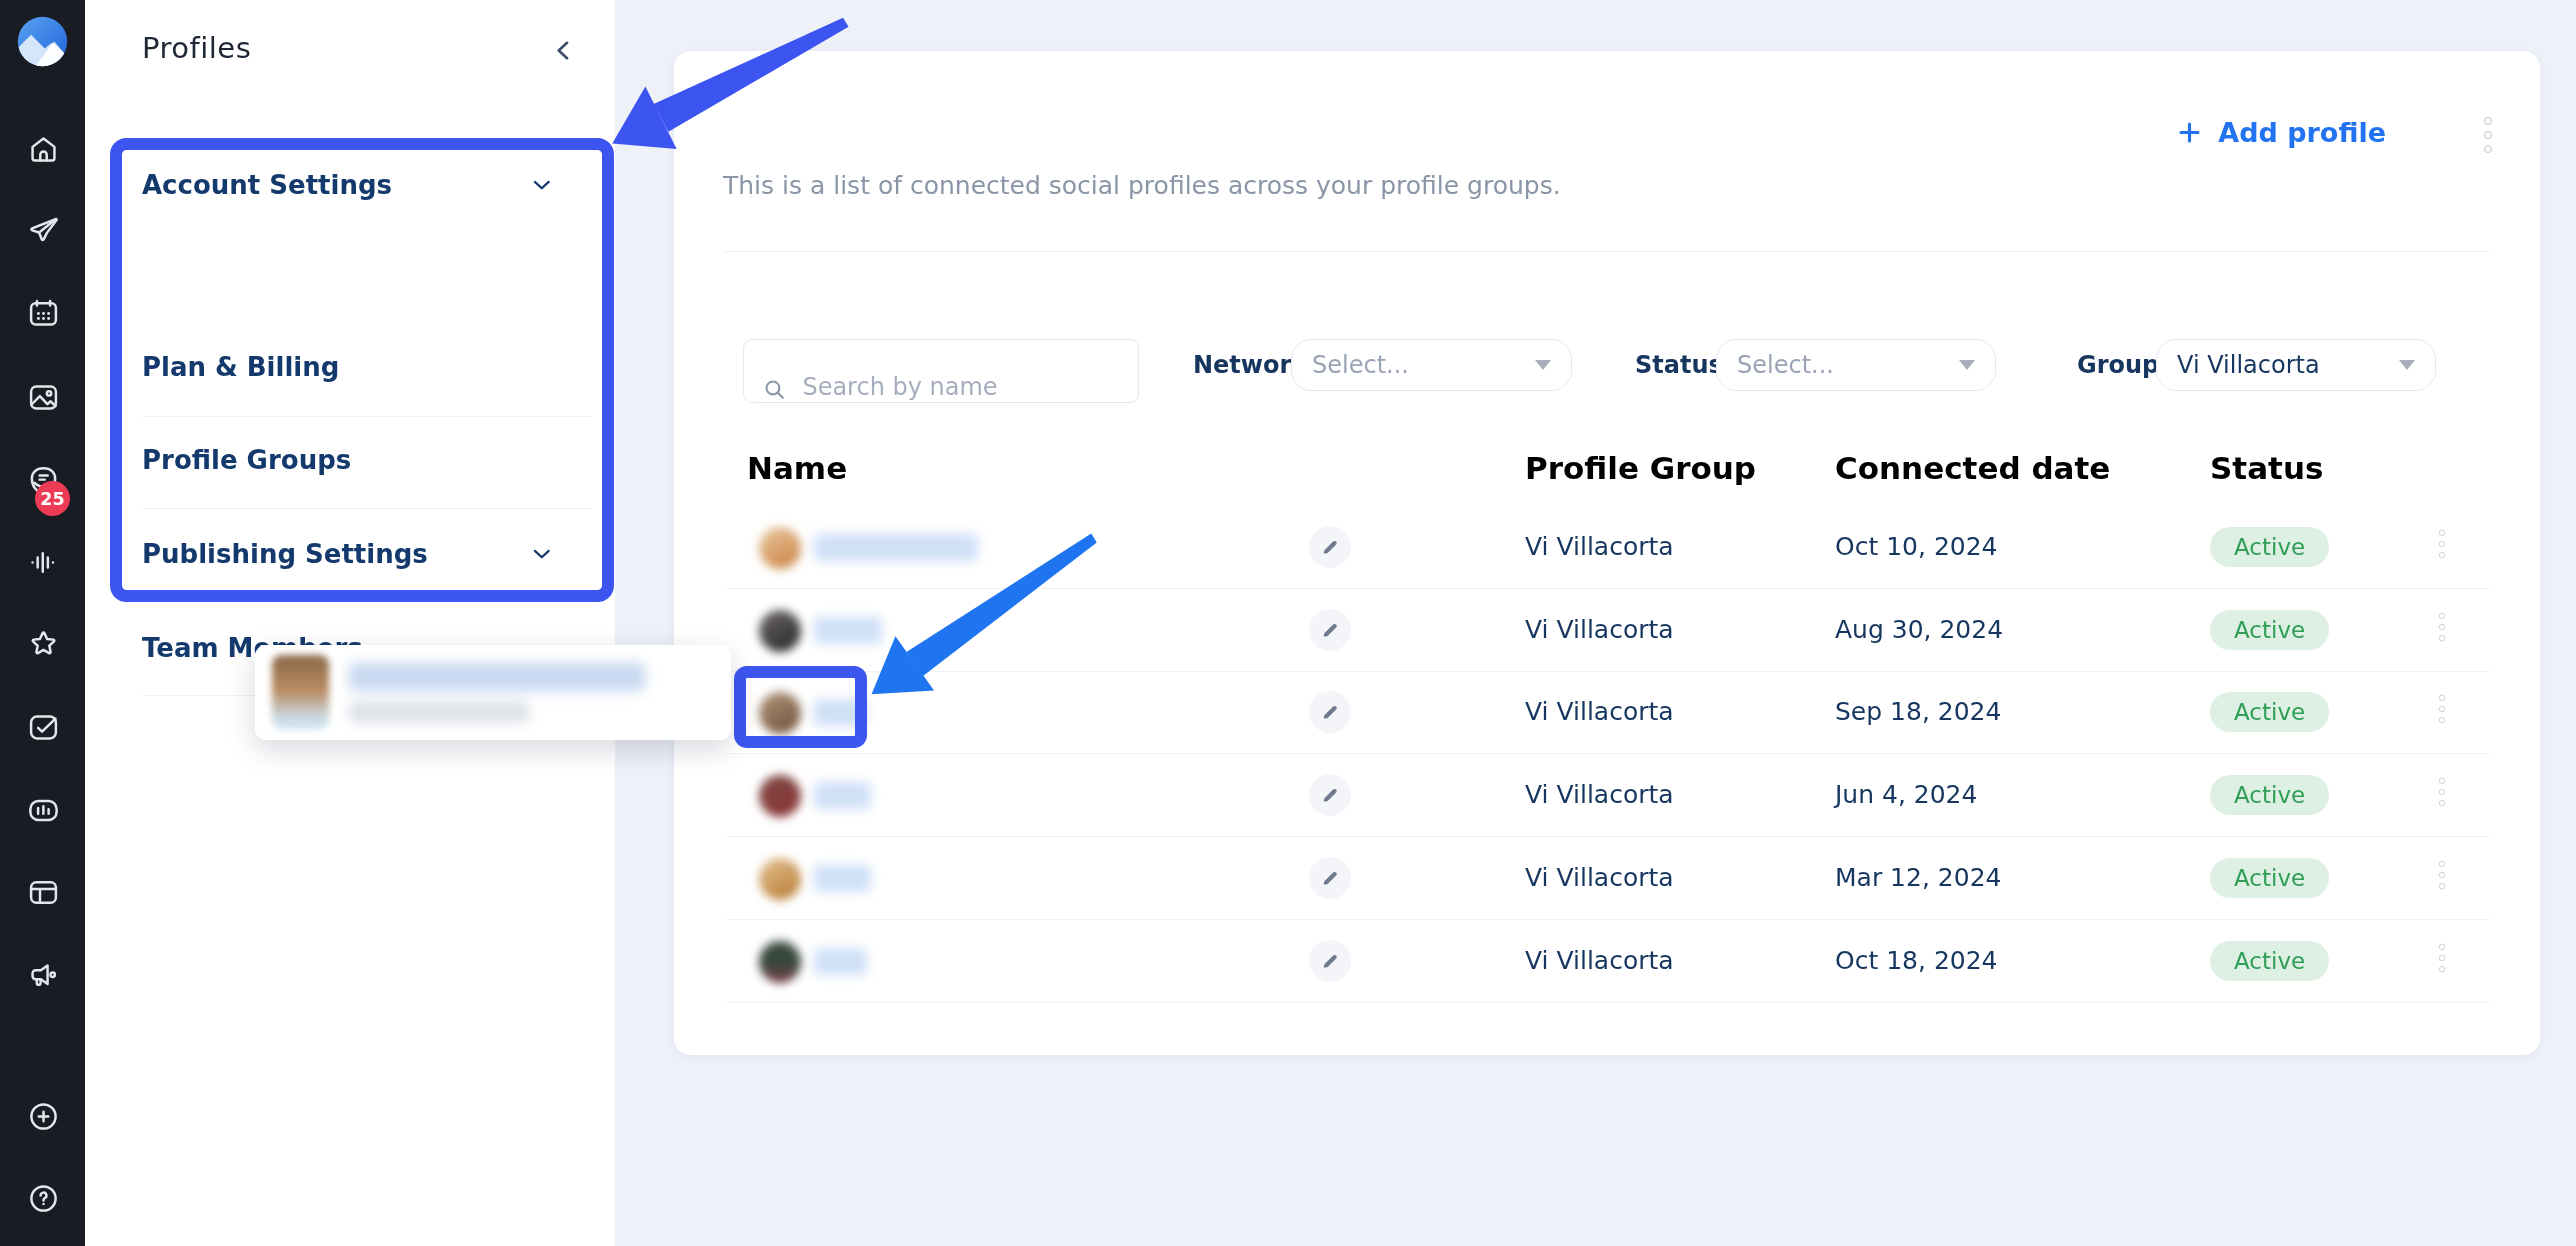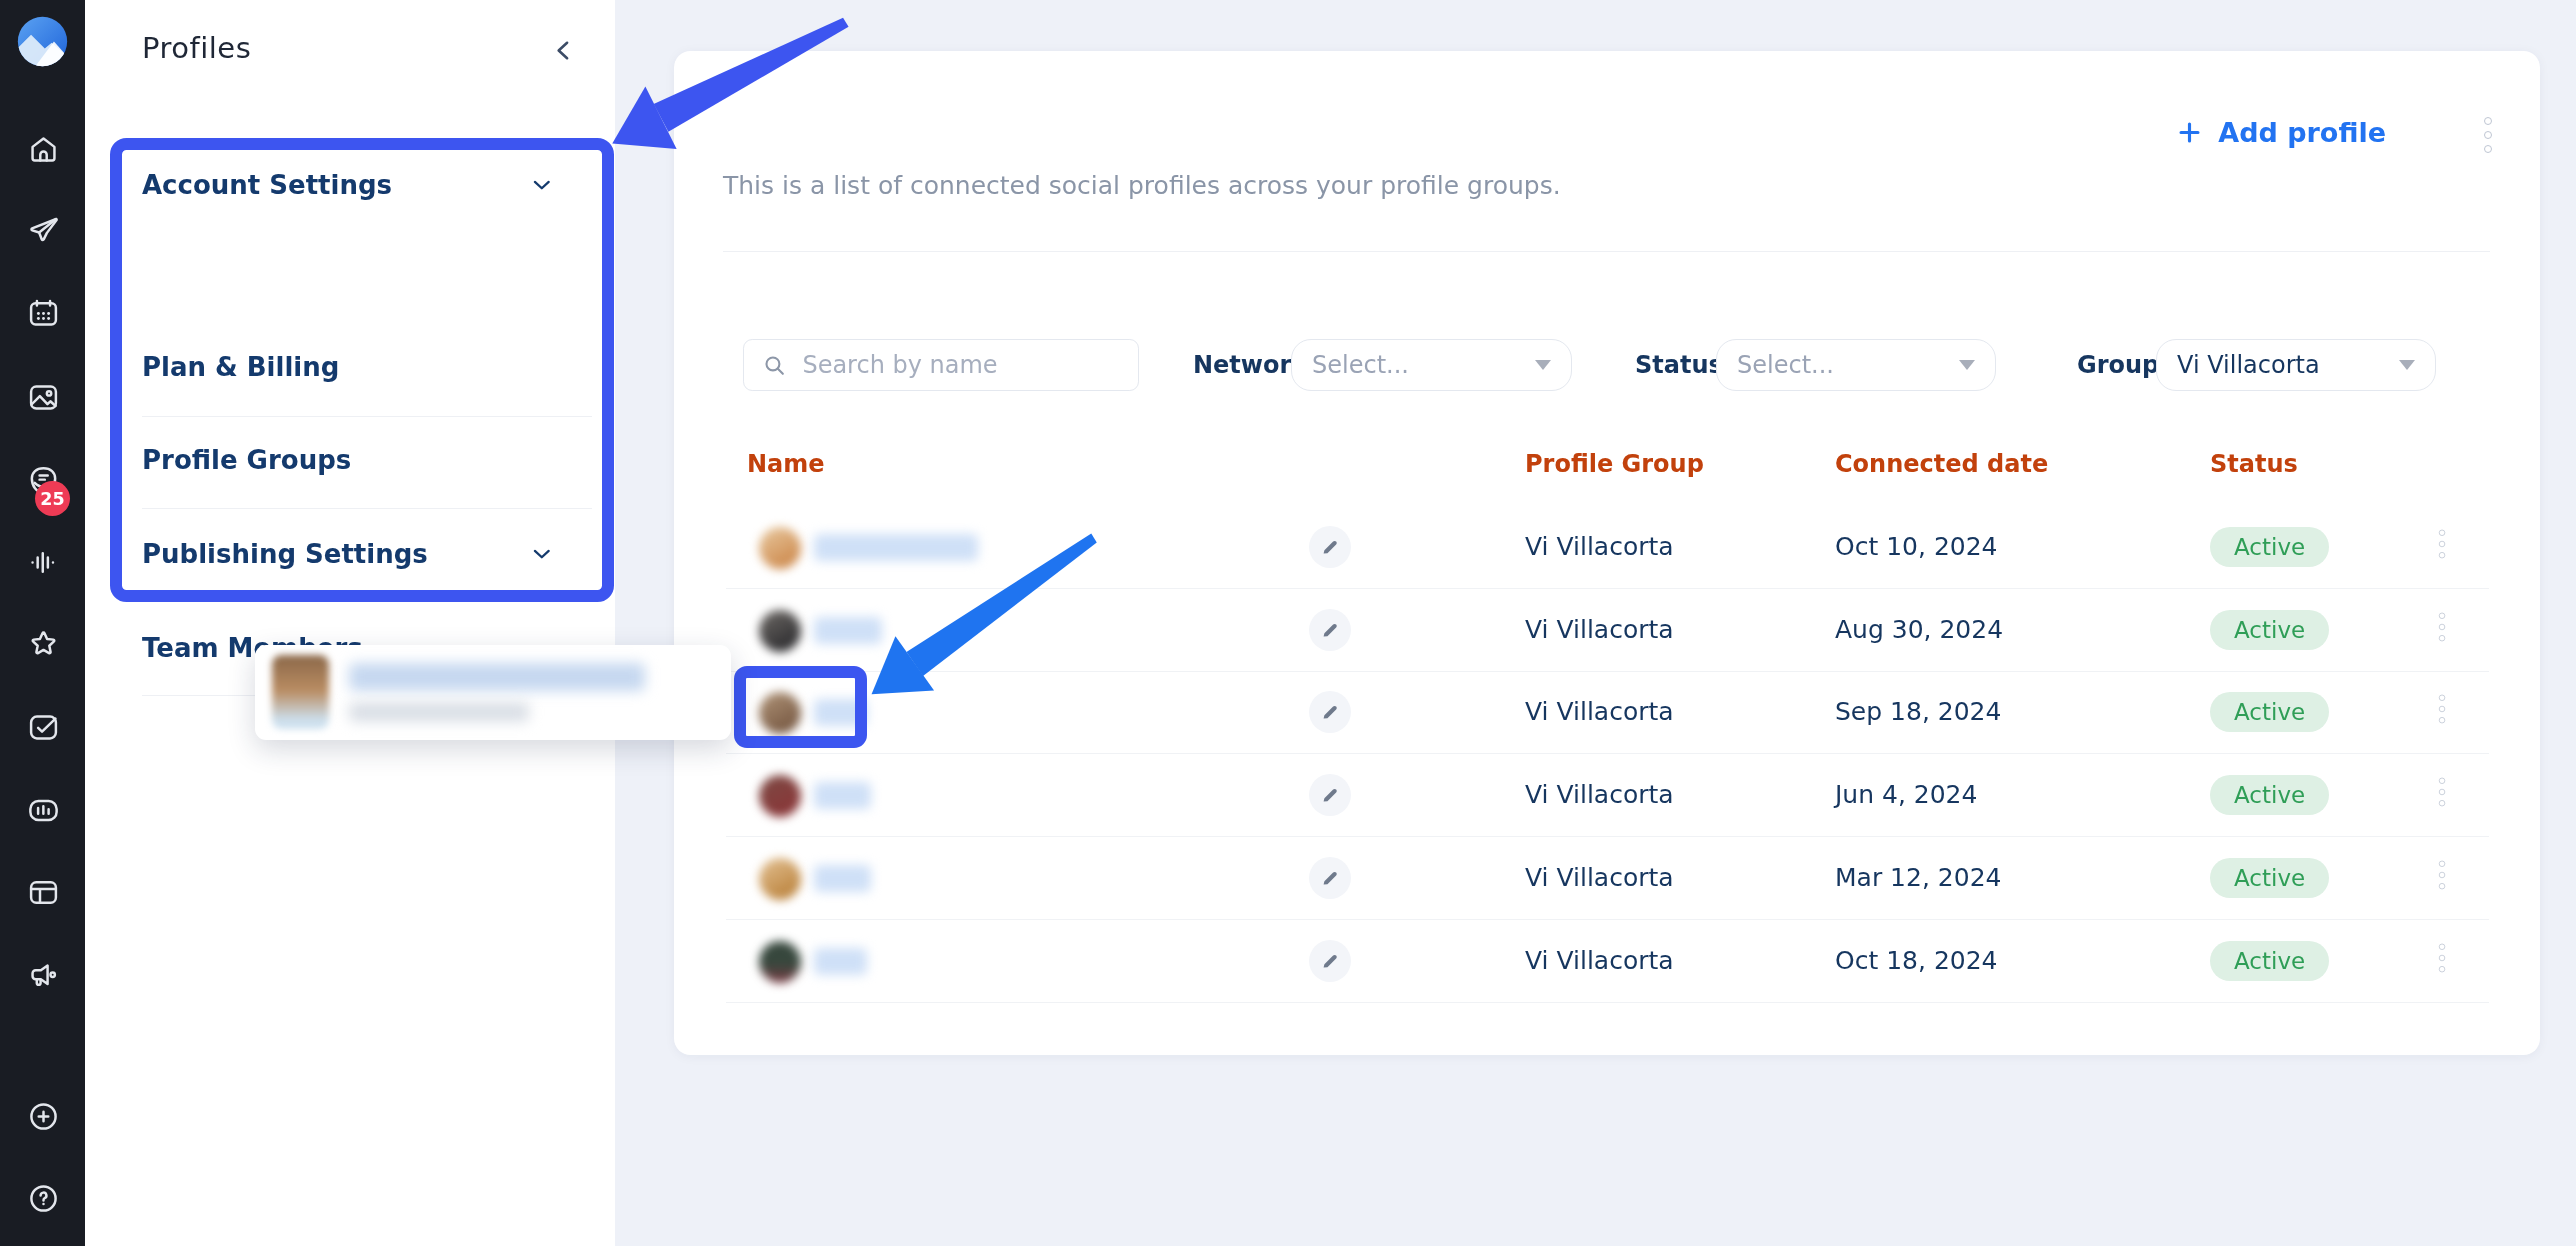--- a/index.html
+++ b/index.html
@@ -36,37 +36,37 @@
   .pm-sub{position:absolute;left:49px;top:120px;font-size:25px;color:#8a95a7;}
   .add-profile{position:absolute;top:66px;right:154px;display:flex;align-items:center;gap:14.7px;cursor:pointer;justify-content:flex-end;}
   .add-profile svg{width:29px;height:29px;stroke:#2273f1;fill:none;stroke-width:2.6;stroke-linecap:round;}
   .add-profile .lbl{font-size:27px;font-weight:bold;color:#2273f1;}
   .kebab{display:flex;flex-direction:column;gap:5.5px;align-items:center;cursor:pointer;}
   .kebab i{width:8.3px;height:8.3px;border:1.8px solid #bfc6d3;border-radius:50%;}
   .hdr-kebab{position:absolute;top:66px;right:48px;}
   .hr1{position:absolute;left:49px;top:200px;width:1767px;border-top:1.8px solid #eef0f4;}
 
   
-  .search-box{position:absolute;left:69px;top:288px;width:396px;height:52px;border:1.8px solid #e4e8ef;border-radius:9.2px;
-              display:flex;align-items:center;background:#fff;}
+  .search-box{position:absolute;left:69px;top:288px;width:396px;height:64px;border:1.8px solid #e4e8ef;border-radius:9.2px;
+              display:flex;align-items:flex-end;background:#fff;}
   .search-box svg{width:25px;height:25px;margin-left:18.4px;stroke:#8d97a8;fill:none;stroke-width:2;stroke-linecap:round;}
   .search-box input{border:none;outline:none;margin-left:13px;font-size:24px;color:#16365f;width:303px;
                     font-family:"DejaVu Sans","Liberation Sans",sans-serif;background:transparent;}
   .search-box input::placeholder{color:#a6aebe;}
   .f-label{position:absolute;top:300px;font-size:24px;font-weight:bold;color:#16365f;}
   .select{position:absolute;top:288px;height:52px;border:1.8px solid #e4e8ef;border-radius:20px;background:#fff;
           display:flex;align-items:center;cursor:pointer;}
   .select .val{margin-left:20px;font-size:24px;color:#9aa3b5;}
   .select .val.dark{color:#16365f;}
   .select .caret{position:absolute;right:20px;width:0;height:0;border-left:8.3px solid transparent;
                  border-right:8.3px solid transparent;border-top:10px solid #a8aeba;}
 
   
   .table{position:absolute;left:52px;top:386px;width:1763px;height:575px;}
-  .th{position:absolute;top:13px;font-size:24px;font-weight:bold;color:#c2410c;}
+  .th{position:absolute;top:13px;font-size:31px;font-weight:bold;color:#000000;}
   .t-row{position:absolute;left:0;width:1763px;height:83px;border-bottom:1.8px solid #f0f2f5;}
   .t-row:first-of-type{border-top:1.8px solid #eef0f4;}
   .avatar{position:absolute;left:33px;top:21px;width:42px;height:42px;border-radius:50%;filter:blur(4.6px);}
   .name-chip{position:absolute;left:88px;top:27.6px;height:27.6px;border-radius:5.5px;background:#cfe0f7;filter:blur(5.5px);}
   .pencil{position:absolute;left:583px;top:20px;width:42px;height:42px;border-radius:50%;background:#f3f5f9;
           display:flex;align-items:center;justify-content:center;cursor:pointer;}
   .pencil svg{width:22px;height:22px;fill:#6f7a8c;}
   .cell-group{position:absolute;left:799px;top:26px;font-size:25px;color:#16365f;font-weight:500;}
   .cell-date{position:absolute;left:1109px;top:26px;font-size:25px;color:#16365f;font-weight:500;}
   .badge{position:absolute;left:1484px;top:21px;height:40px;padding:8px 24px;border-radius:22px;background:#def0e4;

